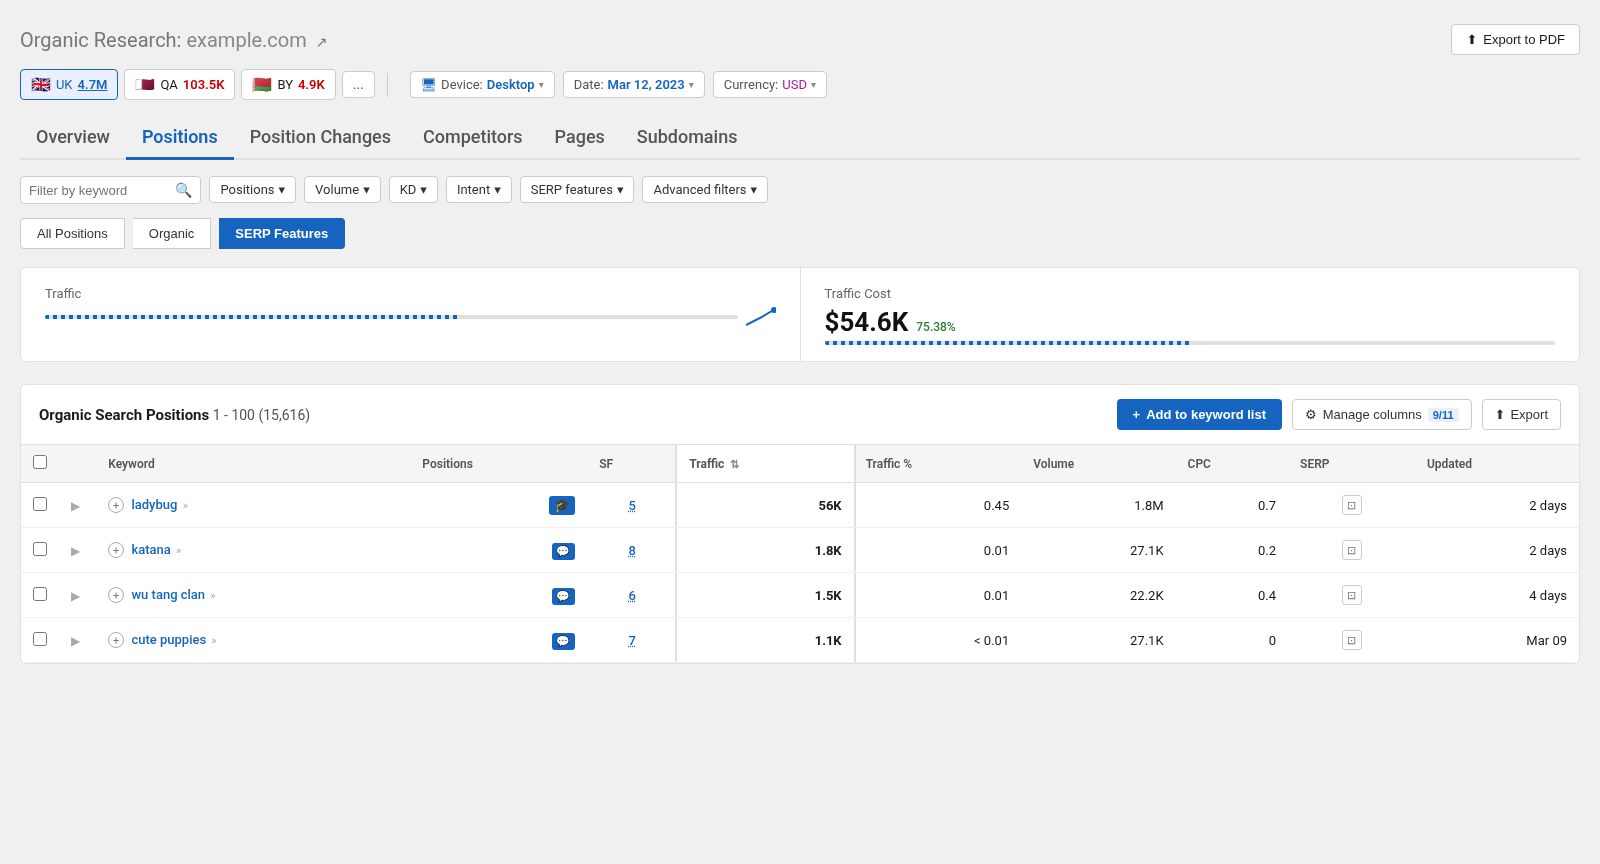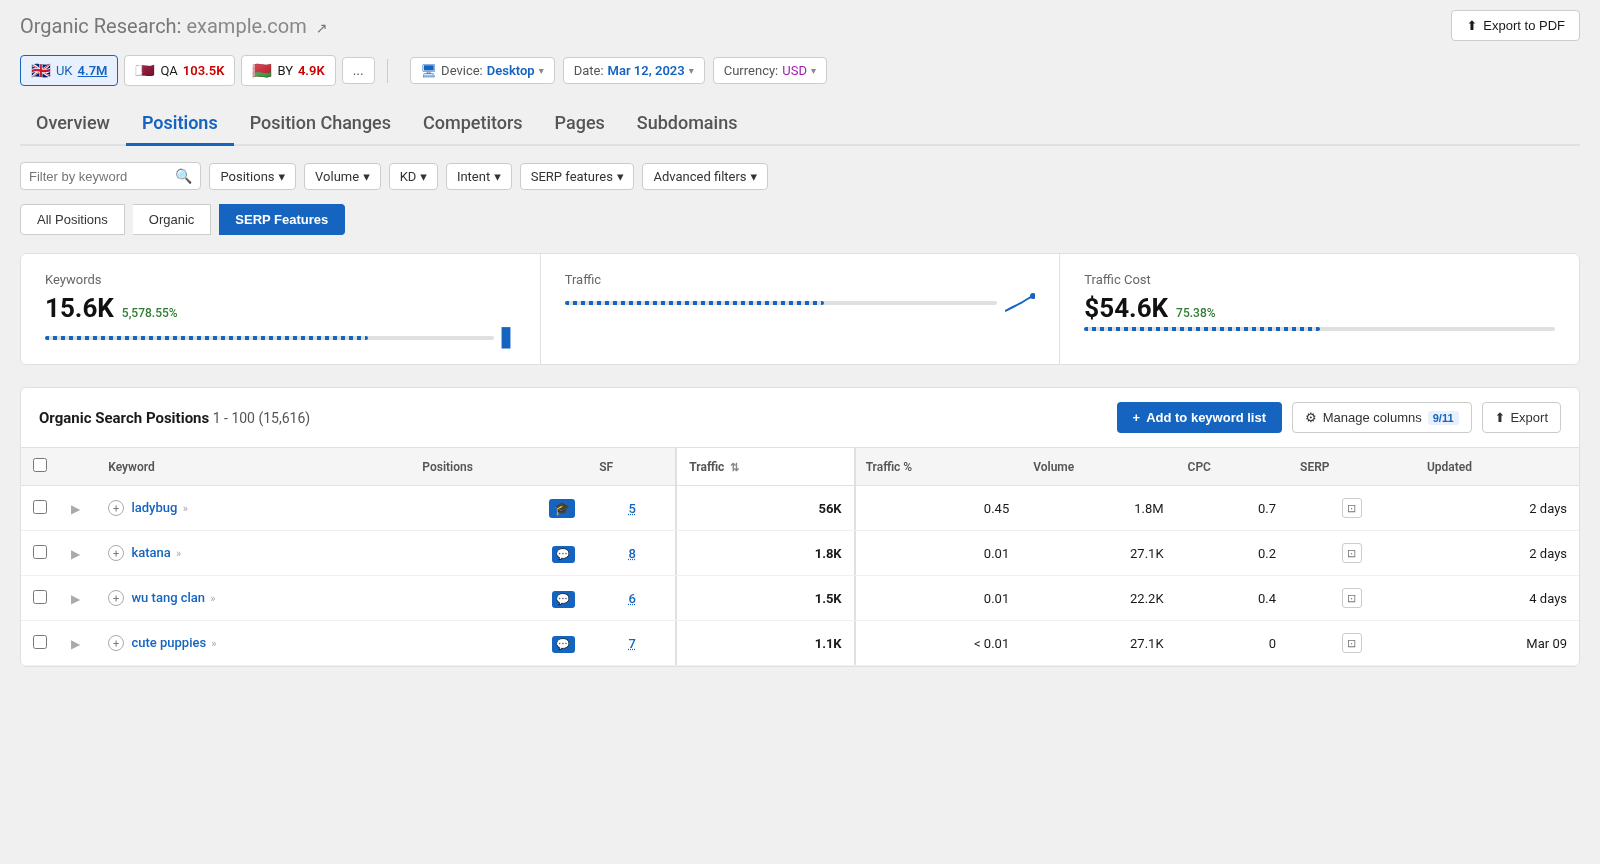--- a/index.html
+++ b/index.html
@@ -5,21 +5,21 @@
     * { box-sizing: border-box; margin: 0; padding: 0; }
     body {
       font-family: -apple-system, BlinkMacSystemFont, 'Segoe UI', Roboto, sans-serif;
       background: #f0f0f0;
       font-size: 14px;
       color: #1a1a1a;
     }
     .page-wrapper {
       background: #f0f0f0;
       min-height: 864px;
-      padding: 10px 20px;
+      padding: 24px 20px;
     }
     
     .page-header {
       display: flex;
       justify-content: space-between;
       align-items: center;
       margin-bottom: 14px;
     }
     .page-title {
       font-size: 20px;
@@ -132,21 +132,21 @@
     }
     .nav-tab.active {
       color: #1565c0;
       border-bottom-color: #1565c0;
       font-weight: 600;
     }
 
     
     .filter-bar {
       display: flex;
-      align-items: flex-end;
+      align-items: flex-start;
       gap: 8px;
       margin-bottom: 14px;
       flex-wrap: wrap;
     }
     .search-box {
       display: flex;
       align-items: center;
       border: 1px solid #ccc;
       border-radius: 4px;
       background: #fff;
@@ -520,33 +520,20 @@
     </div>
   </div>
 
   <div class="sub-tabs">
     <button class="sub-tab">All Positions</button>
     <button class="sub-tab">Organic</button>
     <button class="sub-tab active">SERP Features</button>
   </div>
 
   <div class="stats-row">
-    <div class="stat-card">
-      <div class="stat-label">Keywords</div>
-      <div class="stat-value-row">
-        <span class="stat-value">15.6K</span>
-        <span class="stat-change">5,578.55%</span>
-      </div>
-      <div class="stat-bar-row">
-        <div class="stat-bar-track">
-          <div class="stat-bar-fill dashed" style="width:72%;"></div>
-        </div>
-        <span style="color:#1565c0; font-size:18px;">▋</span>
-      </div>
-    </div>
     <div class="stat-card">
       <div class="stat-label">Traffic</div>
       <div class="stat-bar-row">
         <div class="stat-bar-track">
           <div class="stat-bar-fill dashed" style="width:60%;"></div>
         </div>
         <svg width="30" height="20">
           <polyline points="0,18 8,14 16,10 24,5 30,2" fill="none" stroke="#1565c0" stroke-width="2"></polyline>
           <circle cx="28" cy="3" r="3" fill="#1565c0"></circle>
         </svg>

